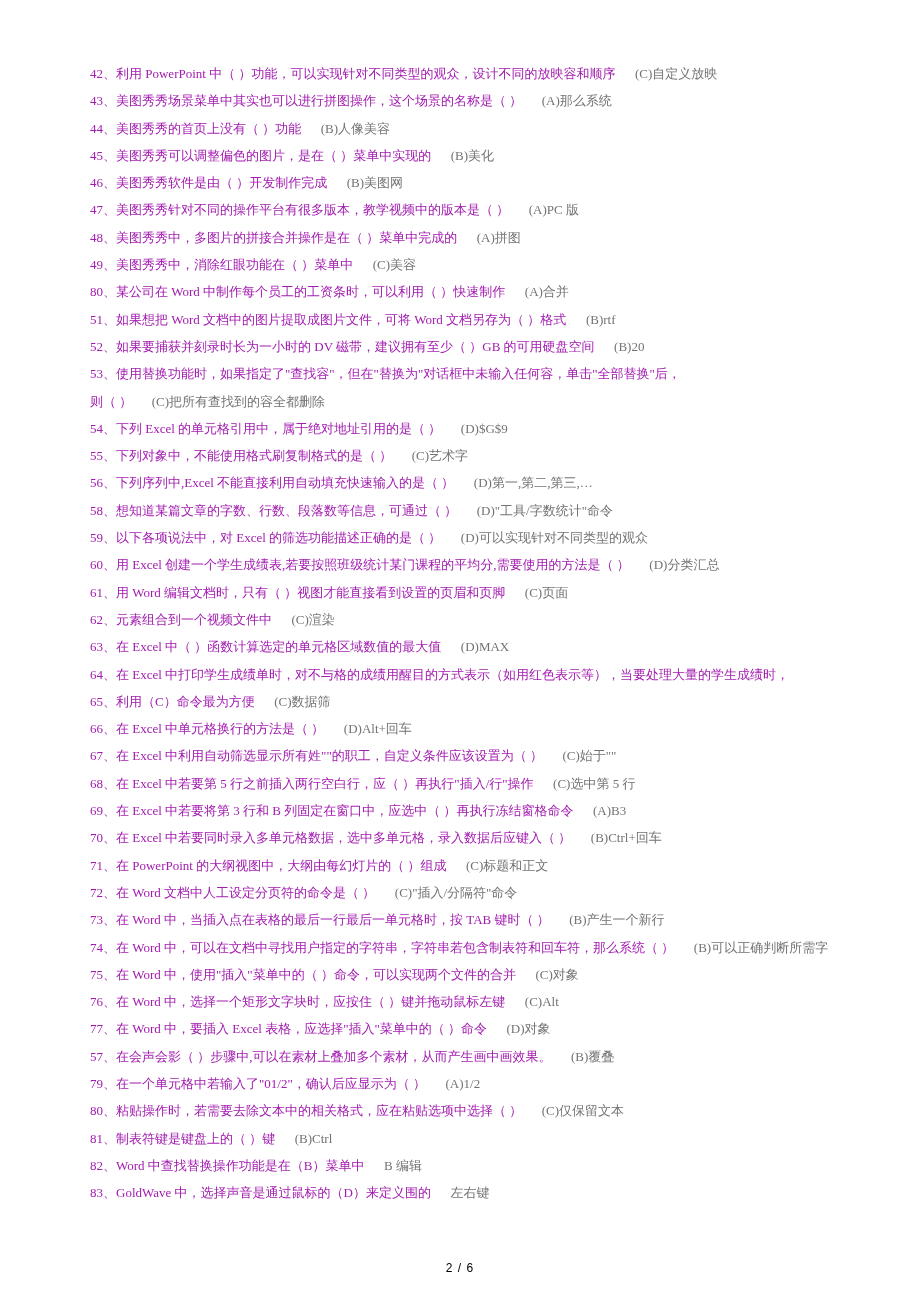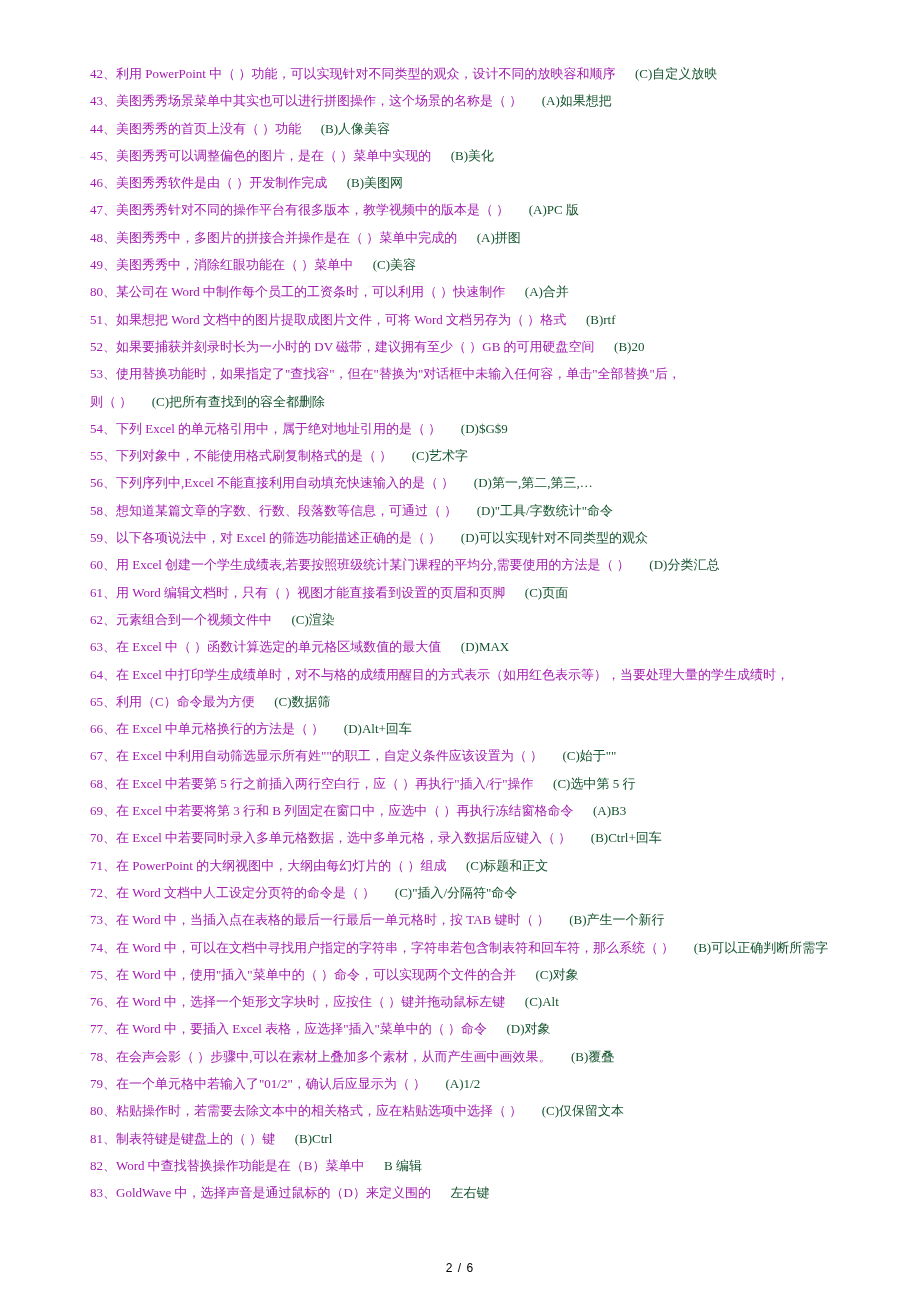--- a/index.html
+++ b/index.html
@@ -11,35 +11,35 @@
     margin: 0;
     padding: 60px 90px 40px 90px;
     width: 920px;
     box-sizing: border-box;
   }
   .line {
     white-space: pre-wrap;
     word-break: break-all;
   }
   .q { color: #a21caf; margin-top: 32px; }
-  .ans { color: #14532d; text-align: right; }
+  .ans { color: #737373; text-align: right; }
   .footer {
     text-align: center;
     font-family: Arial, sans-serif;
     font-size: 12px;
     margin-top: 50px;
     letter-spacing: 1px;
   }
 </style>
 </head>
 <body>
 
 <div id="content">
     <div class="line"><span class="q">42、利用 PowerPoint 中（ ）功能，可以实现针对不同类型的观众，设计不同的放映容和顺序</span><span>      </span><span class="ans">(C)自定义放映</span></div>
-    <div class="line"><span class="q">43、美图秀秀场景菜单中其实也可以进行拼图操作，这个场景的名称是（ ）</span><span>      </span><span class="ans">(A)如果想把</span></div>
+    <div class="line"><span class="q">43、美图秀秀场景菜单中其实也可以进行拼图操作，这个场景的名称是（ ）</span><span>      </span><span class="ans">(A)那么系统</span></div>
     <div class="line"><span class="q">44、美图秀秀的首页上没有（ ）功能</span><span>      </span><span class="ans">(B)人像美容</span></div>
     <div class="line"><span class="q">45、美图秀秀可以调整偏色的图片，是在（ ）菜单中实现的</span><span>      </span><span class="ans">(B)美化</span></div>
     <div class="line"><span class="q">46、美图秀秀软件是由（ ）开发制作完成</span><span>      </span><span class="ans">(B)美图网</span></div>
     <div class="line"><span class="q">47、美图秀秀针对不同的操作平台有很多版本，教学视频中的版本是（ ）</span><span>      </span><span class="ans">(A)PC 版</span></div>
     <div class="line"><span class="q">48、美图秀秀中，多图片的拼接合并操作是在（ ）菜单中完成的</span><span>      </span><span class="ans">(A)拼图</span></div>
     <div class="line"><span class="q">49、美图秀秀中，消除红眼功能在（ ）菜单中</span><span>      </span><span class="ans">(C)美容</span></div>
     <div class="line"><span class="q">80、某公司在 Word 中制作每个员工的工资条时，可以利用（ ）快速制作</span><span>      </span><span class="ans">(A)合并</span></div>
     <div class="line"><span class="q">51、如果想把 Word 文档中的图片提取成图片文件，可将 Word 文档另存为（ ）格式</span><span>      </span><span class="ans">(B)rtf</span></div>
     <div class="line"><span class="q">52、如果要捕获并刻录时长为一小时的 DV 磁带，建议拥有至少（ ）GB 的可用硬盘空间</span><span>      </span><span class="ans">(B)20</span></div>
     <div class="line"><span class="q">53、使用替换功能时，如果指定了"查找容"，但在"替换为"对话框中未输入任何容，单击"全部替换"后，</span></div>
@@ -60,21 +60,21 @@
     <div class="line"><span class="q">68、在 Excel 中若要第 5 行之前插入两行空白行，应（ ）再执行"插入/行"操作</span><span>      </span><span class="ans">(C)选中第 5 行</span></div>
     <div class="line"><span class="q">69、在 Excel 中若要将第 3 行和 B 列固定在窗口中，应选中（ ）再执行冻结窗格命令</span><span>      </span><span class="ans">(A)B3</span></div>
     <div class="line"><span class="q">70、在 Excel 中若要同时录入多单元格数据，选中多单元格，录入数据后应键入（ ）</span><span>      </span><span class="ans">(B)Ctrl+回车</span></div>
     <div class="line"><span class="q">71、在 PowerPoint 的大纲视图中，大纲由每幻灯片的（ ）组成</span><span>      </span><span class="ans">(C)标题和正文</span></div>
     <div class="line"><span class="q">72、在 Word 文档中人工设定分页符的命令是（ ）</span><span>      </span><span class="ans">(C)"插入/分隔符"命令</span></div>
     <div class="line"><span class="q">73、在 Word 中，当插入点在表格的最后一行最后一单元格时，按 TAB 键时（ ）</span><span>      </span><span class="ans">(B)产生一个新行</span></div>
     <div class="line"><span class="q">74、在 Word 中，可以在文档中寻找用户指定的字符串，字符串若包含制表符和回车符，那么系统（ ）</span><span>      </span><span class="ans">(B)可以正确判断所需字</span></div>
     <div class="line"><span class="q">75、在 Word 中，使用"插入"菜单中的（ ）命令，可以实现两个文件的合并</span><span>      </span><span class="ans">(C)对象</span></div>
     <div class="line"><span class="q">76、在 Word 中，选择一个矩形文字块时，应按住（ ）键并拖动鼠标左键</span><span>      </span><span class="ans">(C)Alt</span></div>
     <div class="line"><span class="q">77、在 Word 中，要插入 Excel 表格，应选择"插入"菜单中的（ ）命令</span><span>      </span><span class="ans">(D)对象</span></div>
-    <div class="line"><span class="q">78、在会声会影（ ）步骤中,可以在素材上叠加多个素材，从而产生画中画效果。</span><span>      </span><span class="ans">(B)覆叠</span></div>
+    <div class="line"><span class="q">57、在会声会影（ ）步骤中,可以在素材上叠加多个素材，从而产生画中画效果。</span><span>      </span><span class="ans">(B)覆叠</span></div>
     <div class="line"><span class="q">79、在一个单元格中若输入了"01/2"，确认后应显示为（ ）</span><span>      </span><span class="ans">(A)1/2</span></div>
     <div class="line"><span class="q">80、粘贴操作时，若需要去除文本中的相关格式，应在粘贴选项中选择（ ）</span><span>      </span><span class="ans">(C)仅保留文本</span></div>
     <div class="line"><span class="q">81、制表符键是键盘上的（ ）键</span><span>      </span><span class="ans">(B)Ctrl</span></div>
     <div class="line"><span class="q">82、Word 中查找替换操作功能是在（B）菜单中</span><span>      </span><span class="ans">B 编辑</span></div>
     <div class="line"><span class="q">83、GoldWave 中，选择声音是通过鼠标的（D）来定义围的</span><span>      </span><span class="ans">左右键</span></div>
   </div>
 
 <div class="footer">2 / 6</div>
 
 </body></html>

